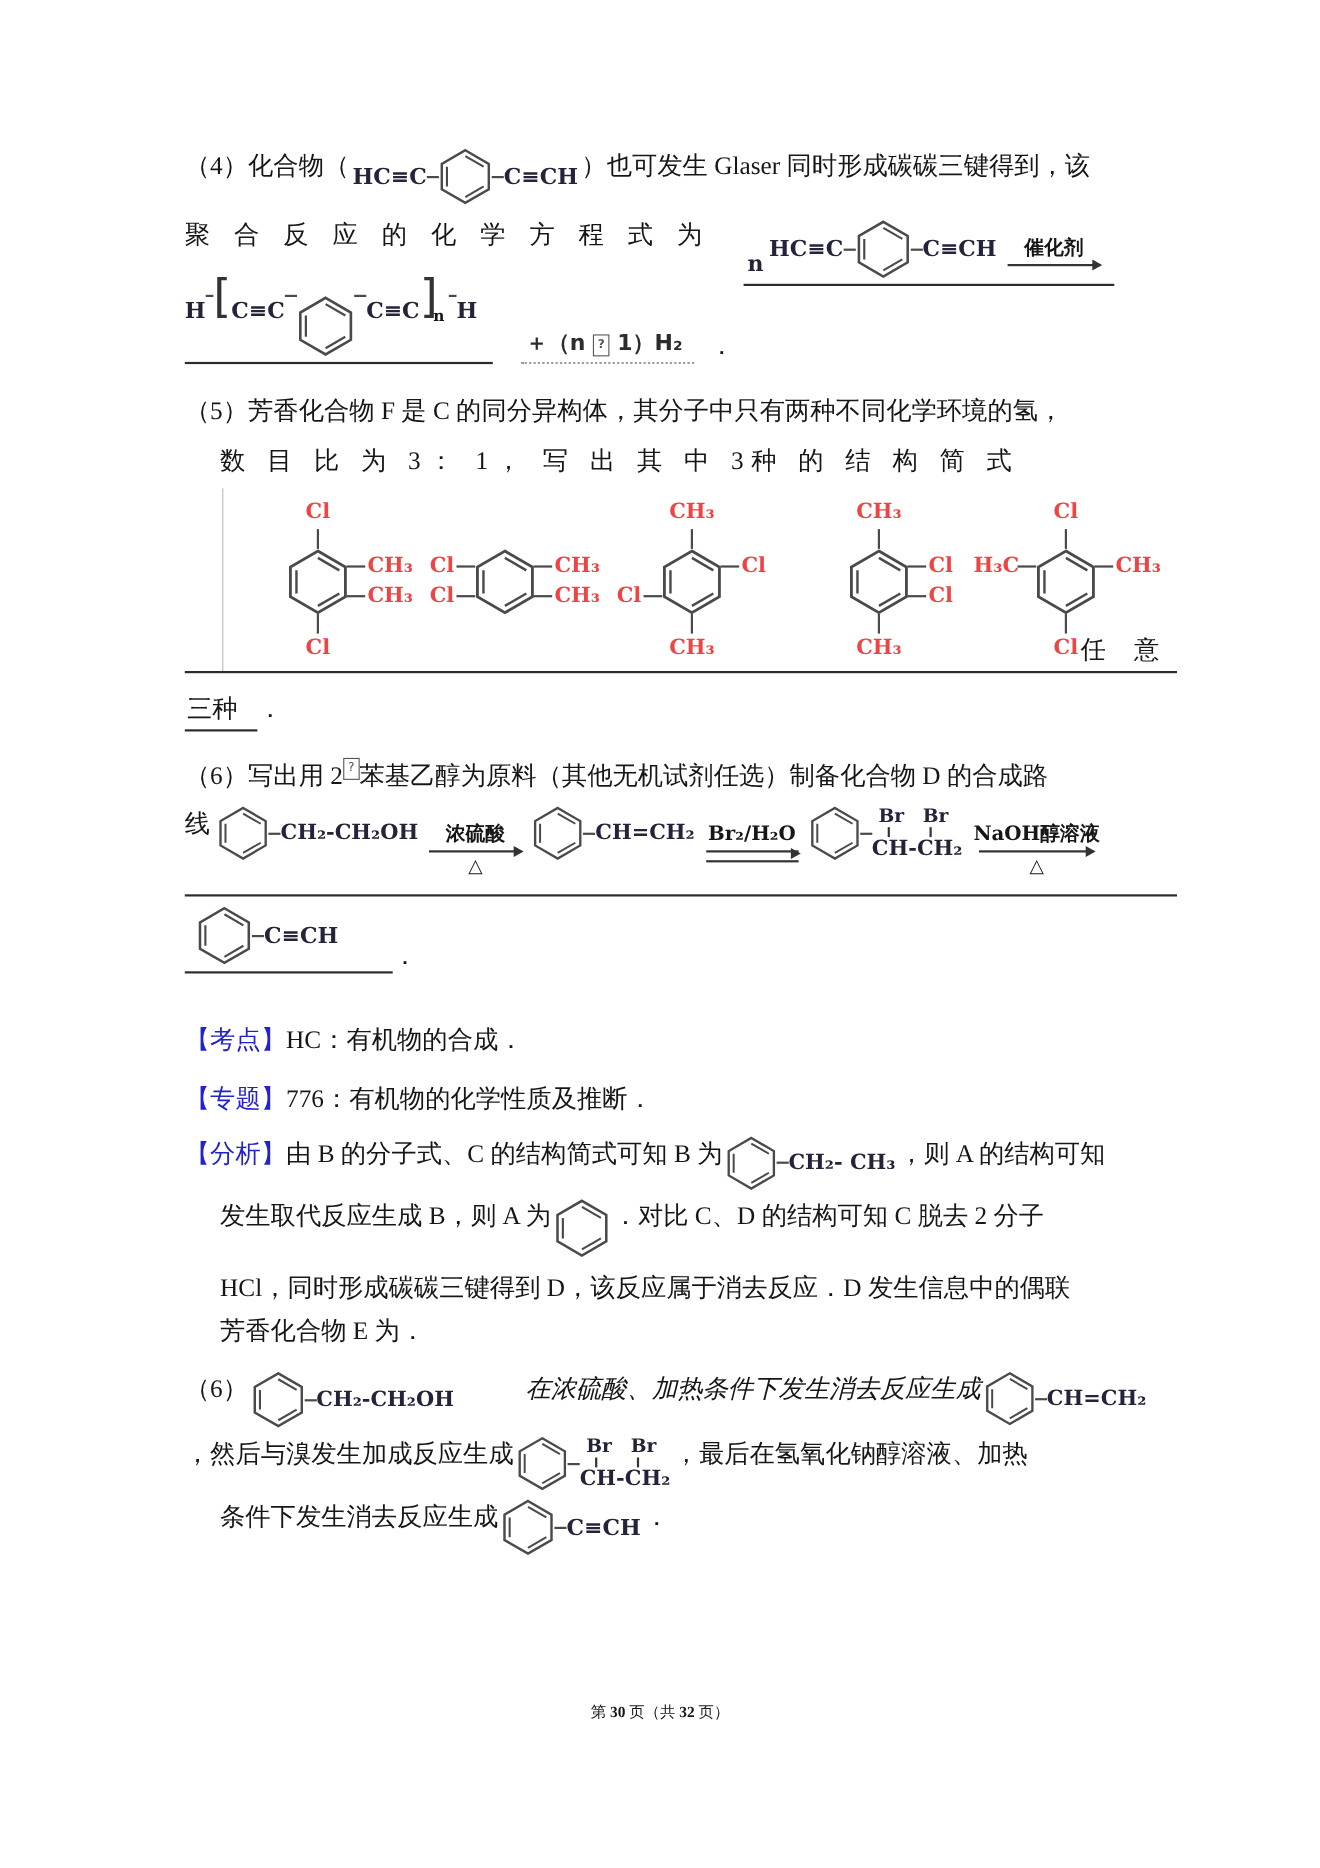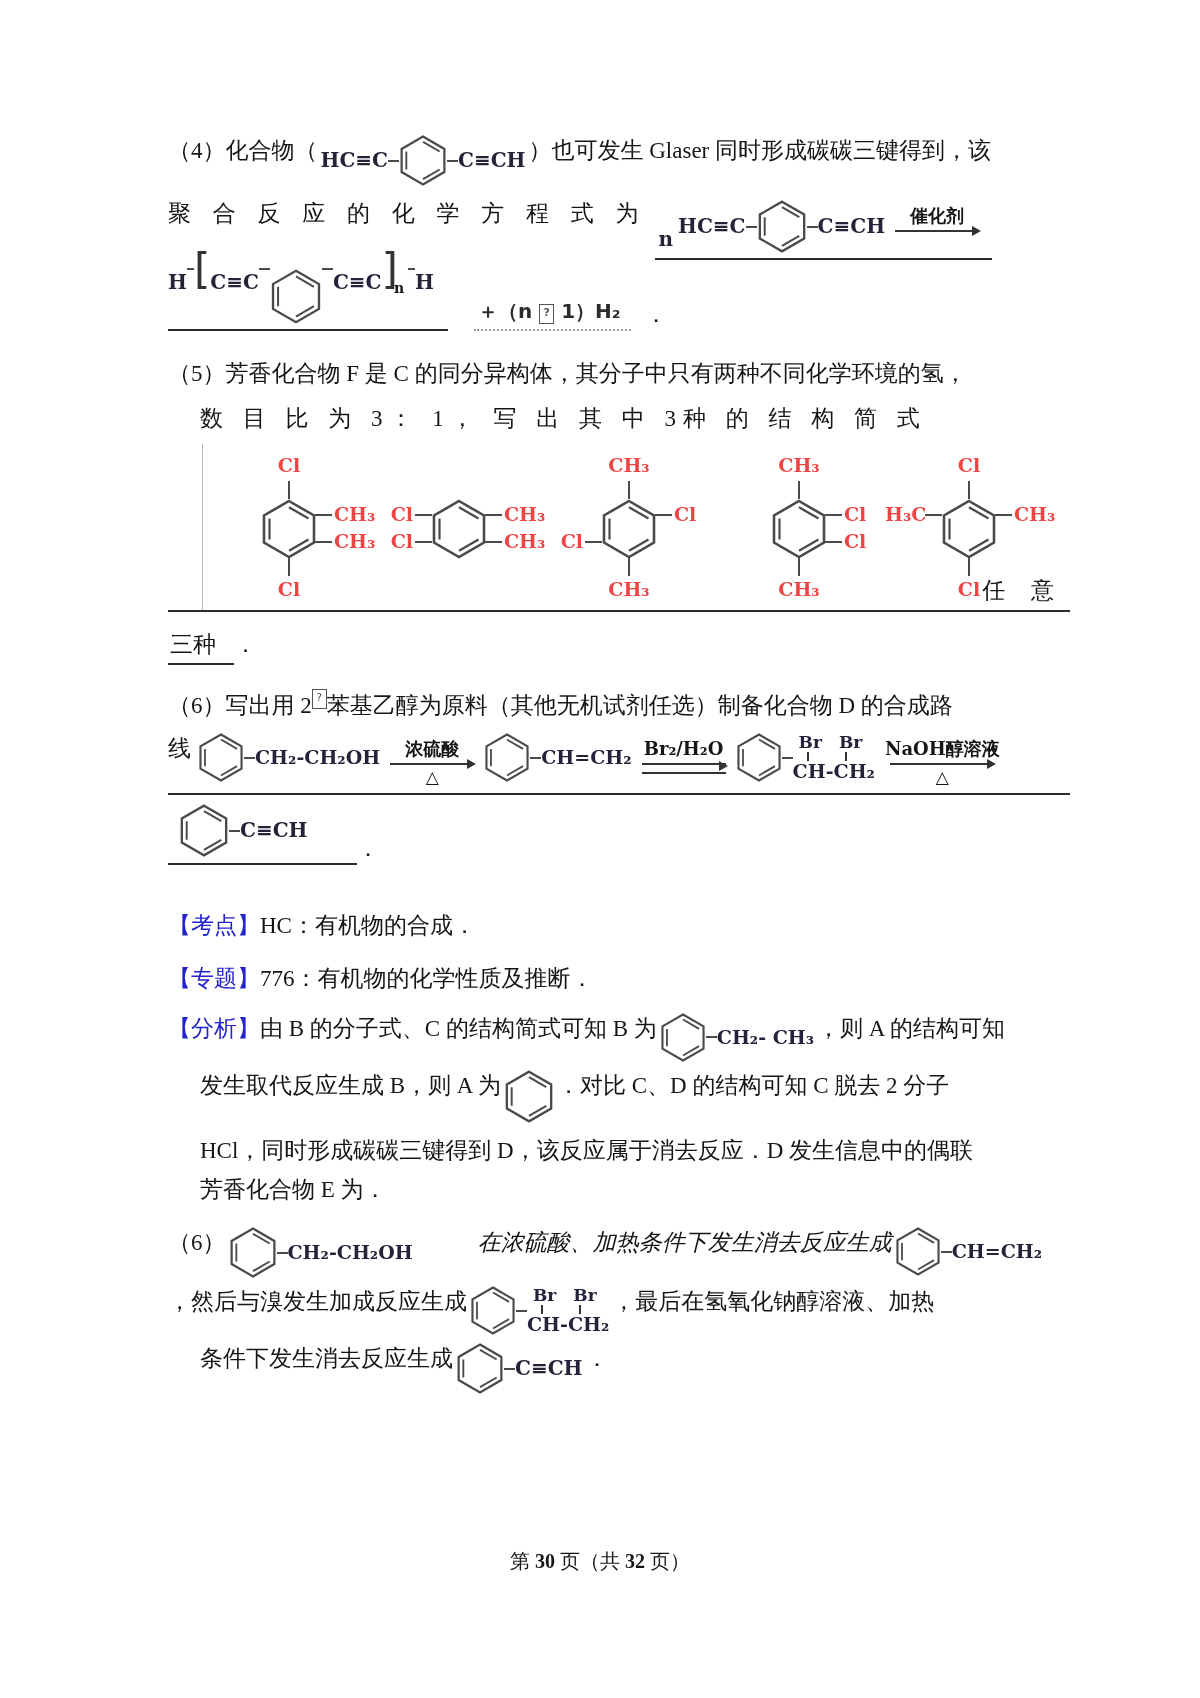--- a/index.html
+++ b/index.html
@@ -9,24 +9,24 @@
   .t{font-size:23px;line-height:1.45;}
   .row{display:flex;align-items:flex-start;flex-wrap:nowrap;white-space:nowrap;}
   .chem{font-family:"DejaVu Serif",serif;font-weight:bold;font-size:20px;color:#23233a;white-space:nowrap;}
   .bond{display:inline-block;width:11px;height:2px;background:#4a4a4a;flex:0 0 auto;}
   .bond.sm{width:7px;}
   .imol{display:inline-flex;align-items:center;flex:0 0 auto;margin:0 3px;}
   .blank{border-bottom:2px solid #2c2c2c;}
   .tag{color:#2323cb;}
   .tofu{display:inline-block;width:13px;height:18px;border:1.6px solid #555;font-size:11px;
         line-height:16px;text-align:center;color:#555;vertical-align:2px;font-family:"DejaVu Sans",sans-serif;}
-  .spread{letter-spacing:8px;margin-right:8px;}
+  .spread{letter-spacing:8px;margin-right:29px;}
   .spread2{letter-spacing:7px;}
   
-  .rxn{display:inline-flex;flex-direction:column;align-items:center;flex:0 0 auto;margin:0 7px;position:relative;top:4px;}
+  .rxn{display:inline-flex;flex-direction:column;align-items:center;flex:0 0 auto;margin:10px 7px;position:relative;top:4px;}
   .rxn .lab{font-family:"DejaVu Serif",serif;font-weight:bold;font-size:18px;margin-bottom:1px;}
   .rxn .shaft{position:relative;width:84px;height:2px;background:#333;}
   .rxn.wide .shaft{width:104px;}
   .rxn .shaft::after{content:"";position:absolute;right:-2px;top:-4px;
        border-left:9px solid #333;border-top:5px solid transparent;border-bottom:5px solid transparent;}
   .rxn.dbl .shaft{height:7px;background:none;border-top:2px solid #333;border-bottom:2px solid #333;}
   .rxn .blab{font-size:17px;margin-top:1px;}
   
   .brk{font-family:"DejaVu Sans",sans-serif;font-size:42px;font-weight:400;line-height:0;position:relative;top:2px;color:#333;}
   .subn{font-family:"DejaVu Serif",serif;font-weight:bold;font-size:14px;position:relative;top:10px;left:-4px;}
@@ -51,21 +51,21 @@
   .s-lb{left:40px;top:93px;width:17px;height:2px;}
   .lbl{position:absolute;font-family:"DejaVu Serif",serif;font-weight:bold;font-size:19px;color:#ef4444;white-space:nowrap;}
   .p-top{left:84px;transform:translateX(-50%);top:6px;}
   .p-bot{left:84px;transform:translateX(-50%);top:130px;}
   .p-rt{left:129px;top:55px;}
   .p-rb{left:129px;top:82px;}
   .p-lt{left:0;top:55px;width:38px;text-align:right;}
   .p-lb{left:0;top:82px;width:38px;text-align:right;}
   .anynote{position:absolute;right:6px;bottom:2px;font-size:23px;letter-spacing:10px;}
   .cont{padding-left:32px;}
-  .footer{position:absolute;left:0;right:0;top:1548px;text-align:center;font-size:20px;color:#161616;}
+  .footer{position:absolute;left:0;right:0;top:1548px;text-align:center;font-size:14px;color:#161616;}
   .fin{padding:0 46px 5px 8px;}
   .mt6{margin-top:6px;}  .mt8{margin-top:8px;}  .mt10{margin-top:10px;} .mt12{margin-top:12px;}
   .mt16{margin-top:16px;}.mt20{margin-top:20px;}.mt24{margin-top:24px;}.mt26{margin-top:26px;}
   .mt44{margin-top:44px;}
 </style>
 </head>
 <body>
 
 <svg width="0" height="0" style="position:absolute" aria-hidden="true">
   <symbol id="benz" viewBox="0 0 56 62">

